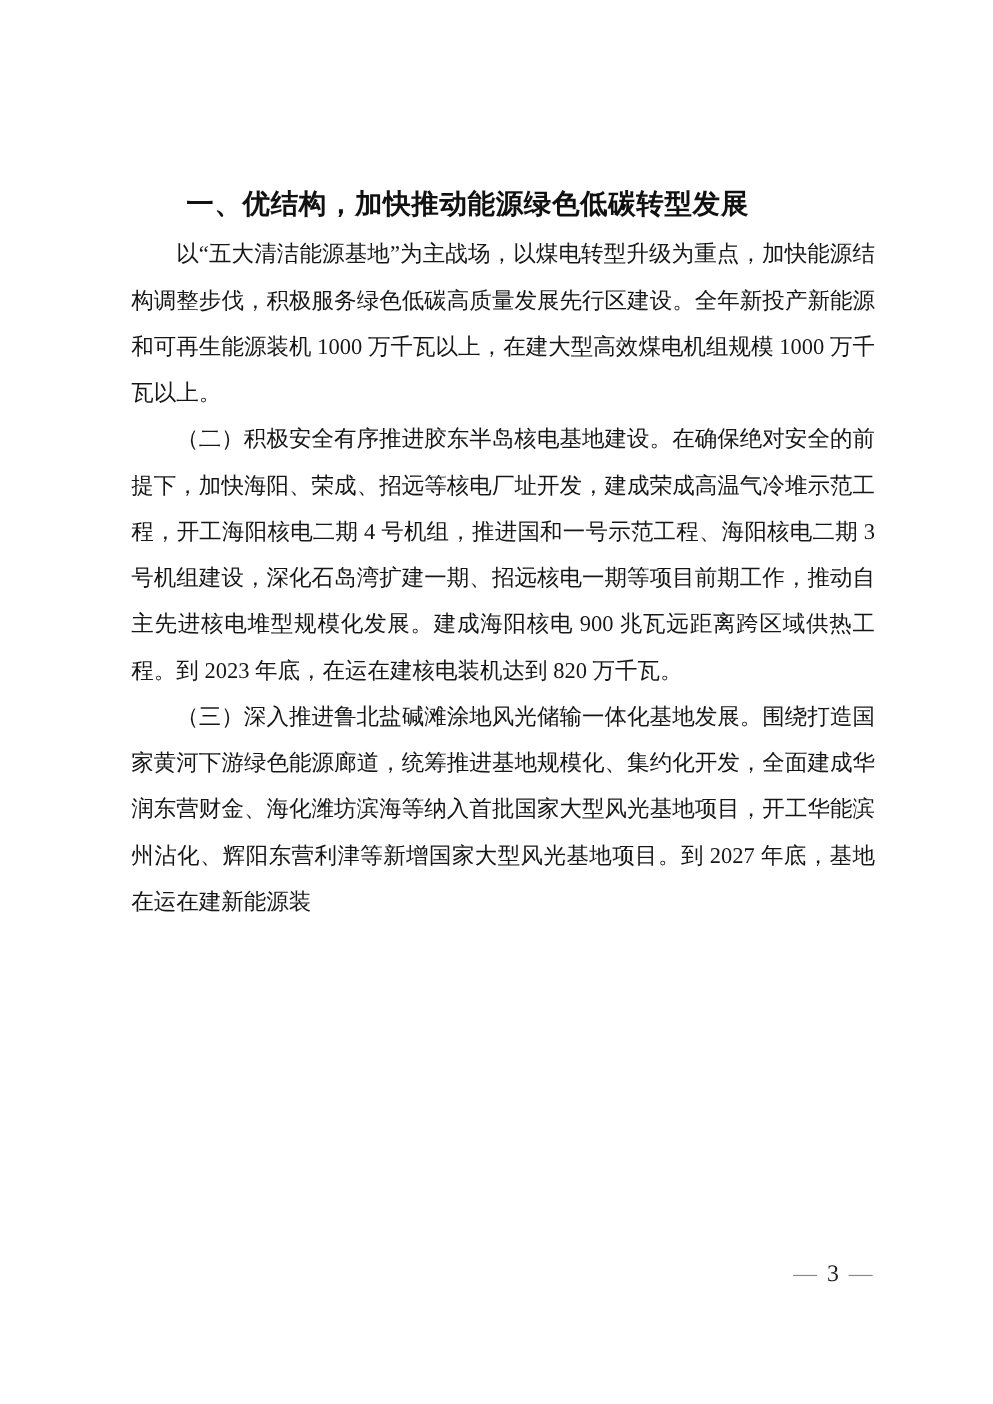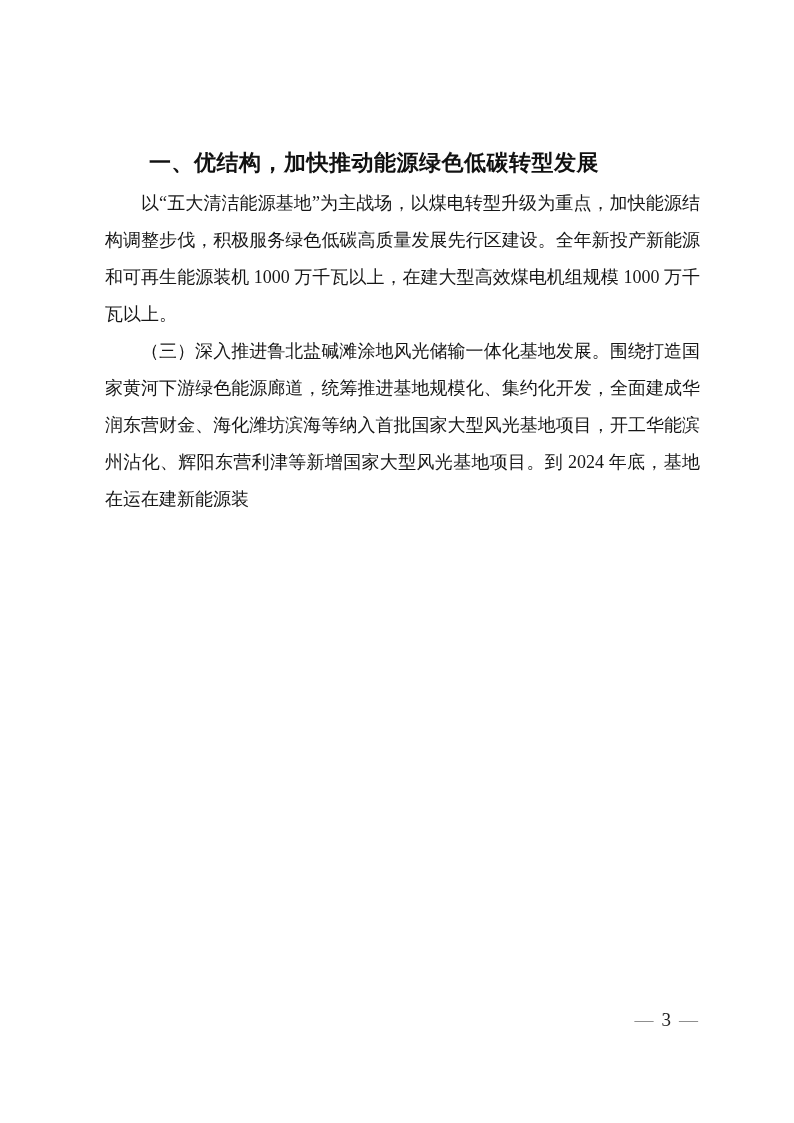--- a/index.html
+++ b/index.html
@@ -57,19 +57,20 @@
     padding: 0 6px;
   }
 </style>
 </head>
 <body>
 
 <div class="page">
   <div class="content">
     <h1 class="section-heading">一、优结构，加快推动能源绿色低碳转型发展</h1>
     <p class="body-paragraph">以“五大清洁能源基地”为主战场，以煤电转型升级为重点，加快能源结构调整步伐，积极服务绿色低碳高质量发展先行区建设。全年新投产新能源和可再生能源装机 1000 万千瓦以上，在建大型高效煤电机组规模 1000 万千瓦以上。</p>
-    <p class="body-paragraph">（三）深入推进鲁北盐碱滩涂地风光储输一体化基地发展。围绕打造国家黄河下游绿色能源廊道，统筹推进基地规模化、集约化开发，全面建成华润东营财金、海化潍坊滨海等纳入首批国家大型风光基地项目，开工华能滨州沾化、辉阳东营利津等新增国家大型风光基地项目。到 2024 年底，基地在运在建新能源装</p>
+    <p class="body-paragraph">（二）积极安全有序推进胶东半岛核电基地建设。在确保绝对安全的前提下，加快海阳、荣成、招远等核电厂址开发，建成荣成高温气冷堆示范工程，开工海阳核电二期 4 号机组，推进国和一号示范工程、海阳核电二期 3 号机组建设，深化石岛湾扩建一期、招远核电一期等项目前期工作，推动自主先进核电堆型规模化发展。建成海阳核电 900 兆瓦远距离跨区域供热工程。到 2023 年底，在运在建核电装机达到 820 万千瓦。</p>
+    <p class="body-paragraph">（三）深入推进鲁北盐碱滩涂地风光储输一体化基地发展。围绕打造国家黄河下游绿色能源廊道，统筹推进基地规模化、集约化开发，全面建成华润东营财金、海化潍坊滨海等纳入首批国家大型风光基地项目，开工华能滨州沾化、辉阳东营利津等新增国家大型风光基地项目。到 2027 年底，基地在运在建新能源装</p>
   </div>
 
   <div class="page-number">
     <span class="dash">—</span><span class="num">3</span><span class="dash">—</span>
   </div>
 </div>
 
 </body></html>

